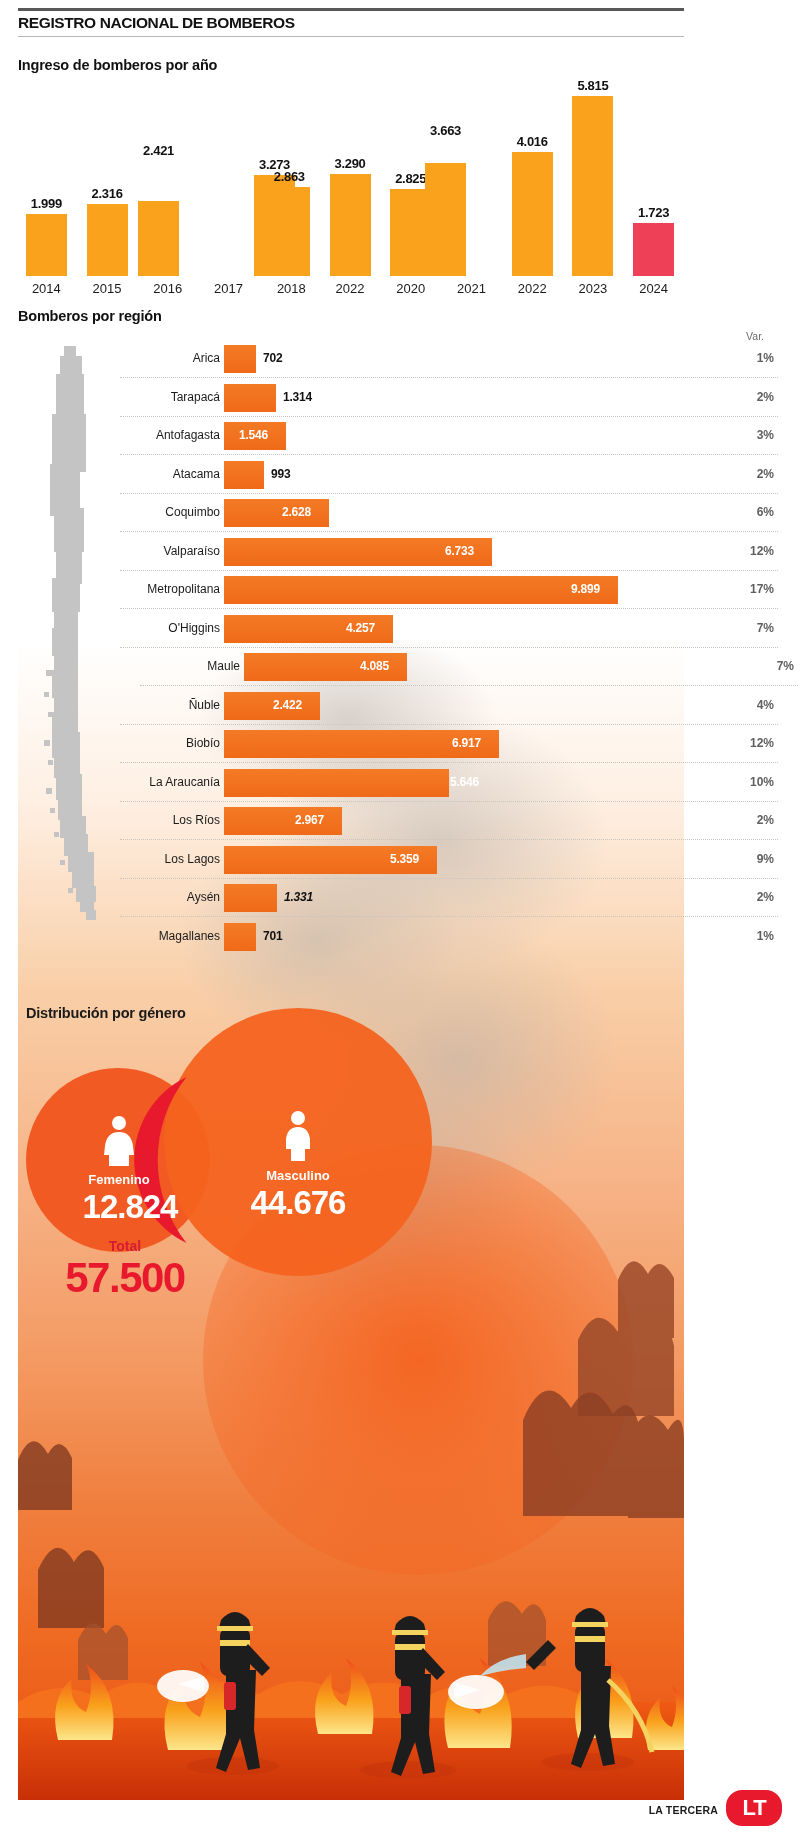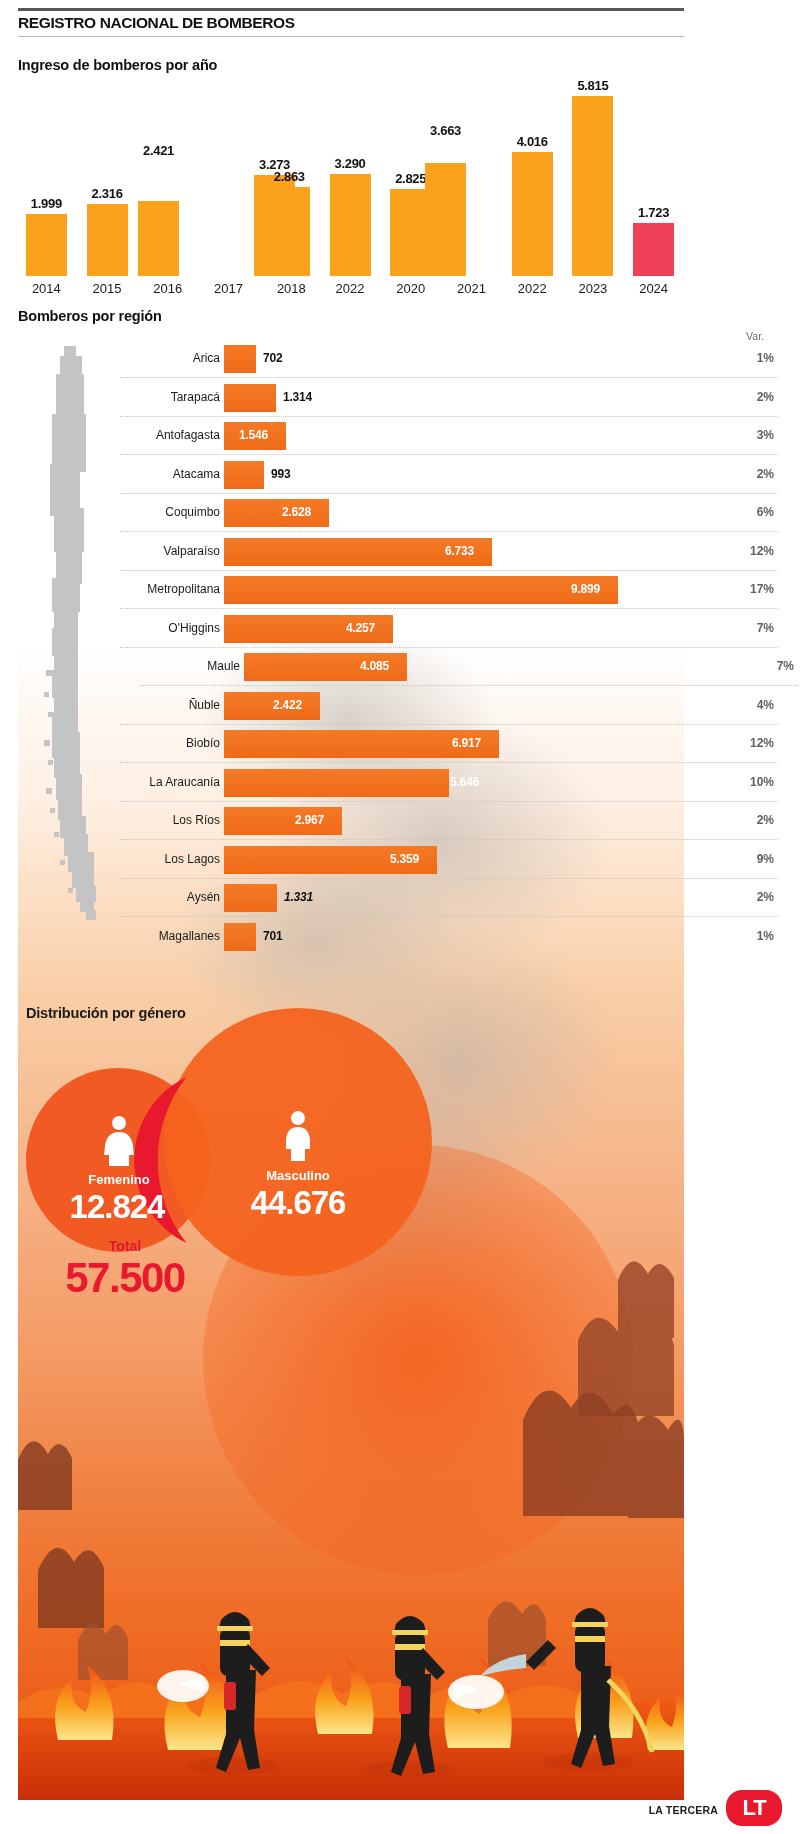--- a/index.html
+++ b/index.html
@@ -423,21 +423,21 @@
       <path d="M186.5 117 A92 92 0 0 0 186.5 283 A134 134 0 0 1 186.5 117 Z" fill="#e8192c"></path>
     </svg>
 
     <svg class="gendicon" style="left:99px;top:155px;" width="40" height="52" viewBox="0 0 40 52">
       <circle cx="20" cy="8" r="7" fill="#fff"></circle>
       <path d="M20 17 c-9 0 -13 6 -14 14 l-1 9 5 0 0 11 20 0 0 -11 5 0 -1 -9 c-1 -8 -5 -14 -14 -14 z" fill="#fff"></path>
       <rect x="15" y="40" width="4" height="11" fill="#fff"></rect>
       <rect x="21" y="40" width="4" height="11" fill="#fff"></rect>
     </svg>
     <div class="gendlabel" style="left:59px;top:212px;width:120px;">Femenino</div>
-    <div class="gendnum" style="left:37px;top:228px;width:160px;">12.824</div>
+    <div class="gendnum" style="left:50px;top:228px;width:160px;">12.824</div>
 
     <svg class="gendicon" style="left:280px;top:150px;" width="36" height="52" viewBox="0 0 36 52">
       <circle cx="18" cy="8" r="7" fill="#fff"></circle>
       <path d="M18 17 c-8 0 -11 5 -12 12 l0 10 5 0 0 12 14 0 0 -12 5 0 0 -10 c-1 -7 -4 -12 -12 -12 z" fill="#fff"></path>
       <rect x="12" y="38" width="5" height="13" fill="#fff"></rect>
       <rect x="19" y="38" width="5" height="13" fill="#fff"></rect>
     </svg>
     <div class="gendlabel" style="left:238px;top:208px;width:120px;">Masculino</div>
     <div class="gendnum" style="left:208px;top:224px;width:180px;">44.676</div>
 

